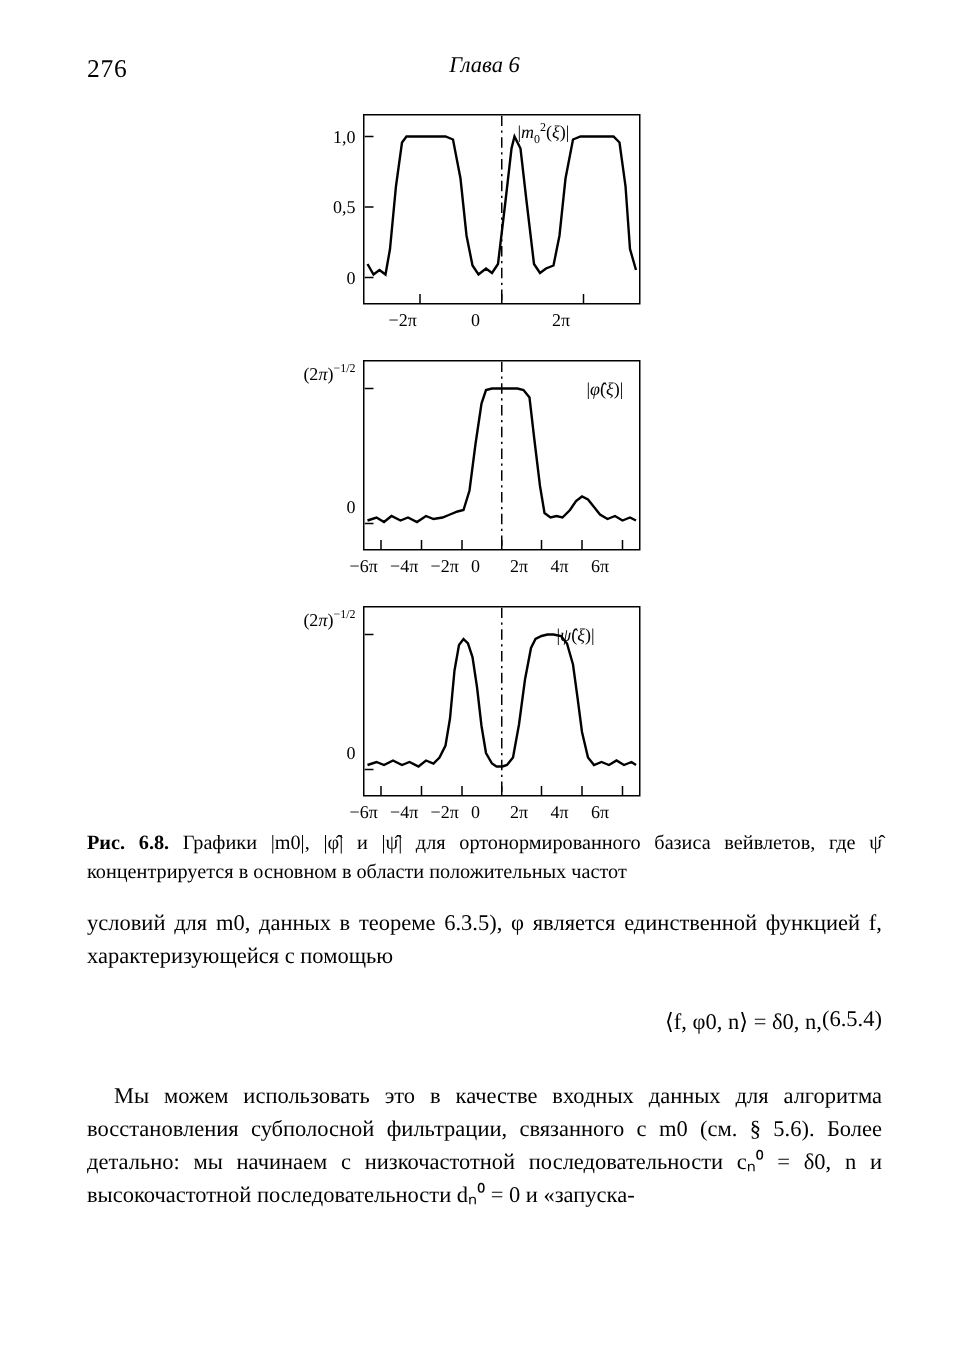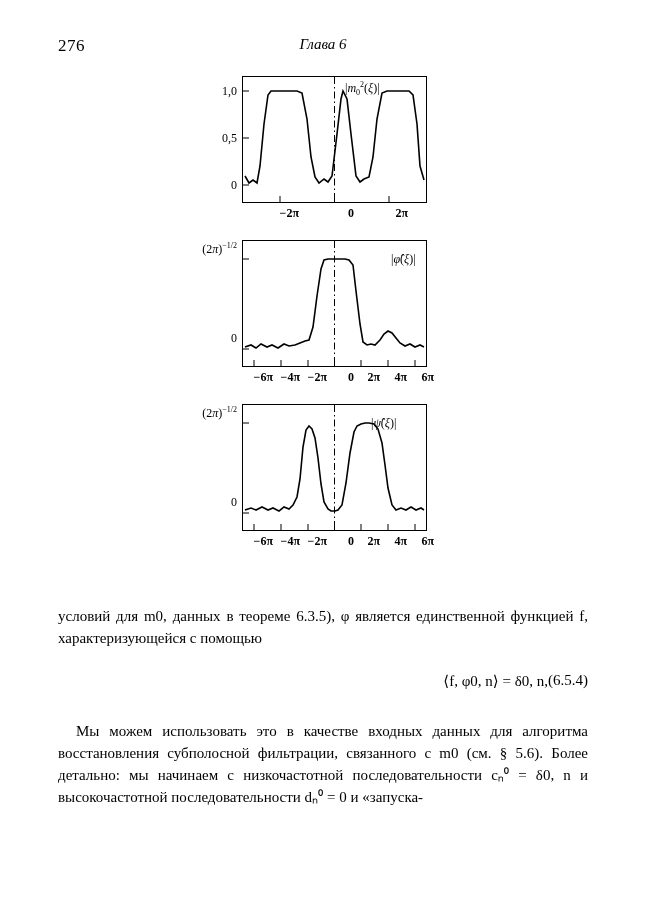--- a/index.html
+++ b/index.html
@@ -79,22 +79,21 @@
   .ylabel-math {
     position: absolute;
     font-size: 12px;
     white-space: nowrap;
     text-align: right;
   }
   .xtick {
     position: absolute;
     font-size: 12px;
     white-space: nowrap;
-    text-align: right;
-    font-weight: bold;
+    text-align: left;
   }
   .curvelabel {
     position: absolute;
     font-size: 12px;
     white-space: nowrap;
   }
   .ital { font-style: italic; }
   sup.sm { font-size: 8px; vertical-align: super; }
   sub.sm { font-size: 8px; vertical-align: sub; }
   
@@ -240,20 +239,23 @@
       <div class="xtick" style="left:129px; top:140px; width:40px;">2π</div>
       <div class="xtick" style="left:156px; top:140px; width:40px;">4π</div>
       <div class="xtick" style="left:183px; top:140px; width:40px;">6π</div>
       <div class="curvelabel" style="left:160px; top:22px;">
         |<span class="ital">ψ̂</span>(<span class="ital">ξ</span>)|
       </div>
     </div>
 
   </div>
 
+  <div class="caption">
+    <b>Рис. 6.8.</b><span> Графики |m0|, |φ̂| и |ψ̂| для ортонормированного базиса вейвлетов, где ψ̂ концентрируется в основном в области положительных частот</span>
+  </div>
 
   <div class="body-text para1">условий для m0, данных в теореме 6.3.5), φ является единственной функцией f, характеризующейся с помощью</div>
 
   <div class="eqblock" style="top:672px;">
     <div class="eq">
       <span class="eqbody">⟨f, φ0, n⟩ = δ0, n,</span>
       <span class="eqnum">(6.5.4)</span>
     </div>
   </div>
 

